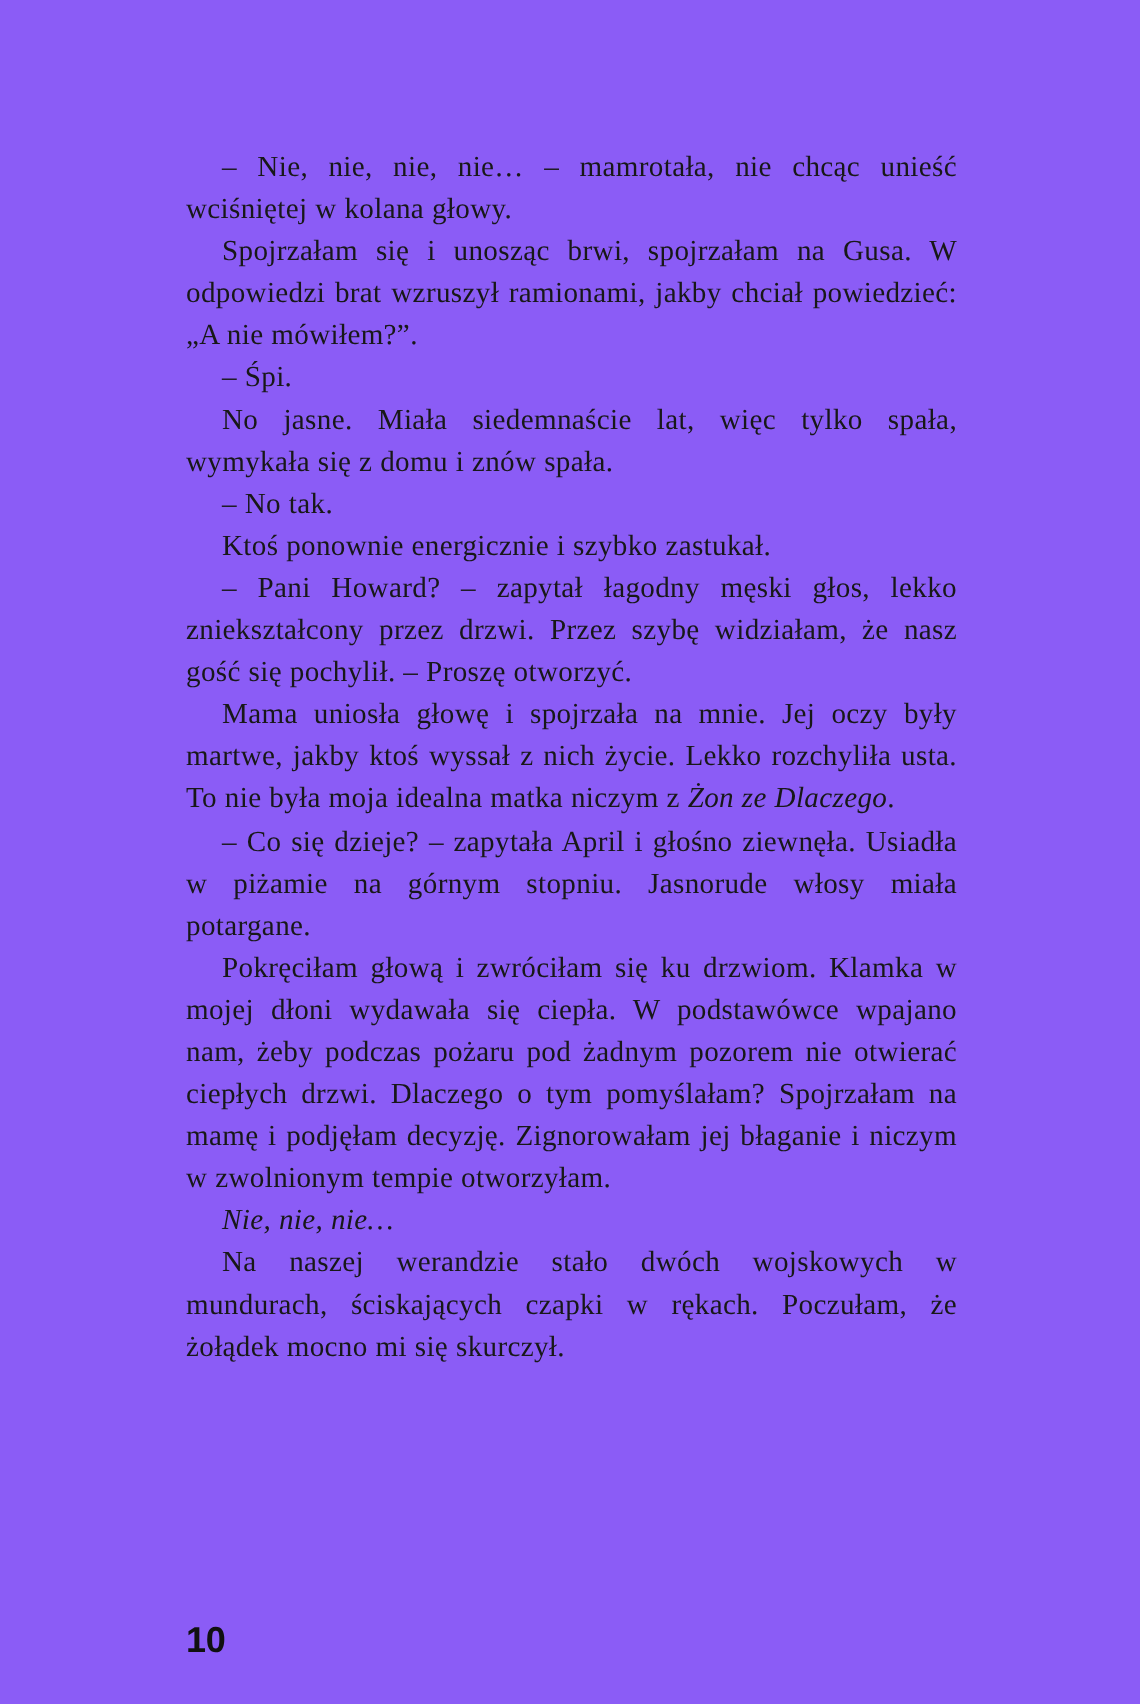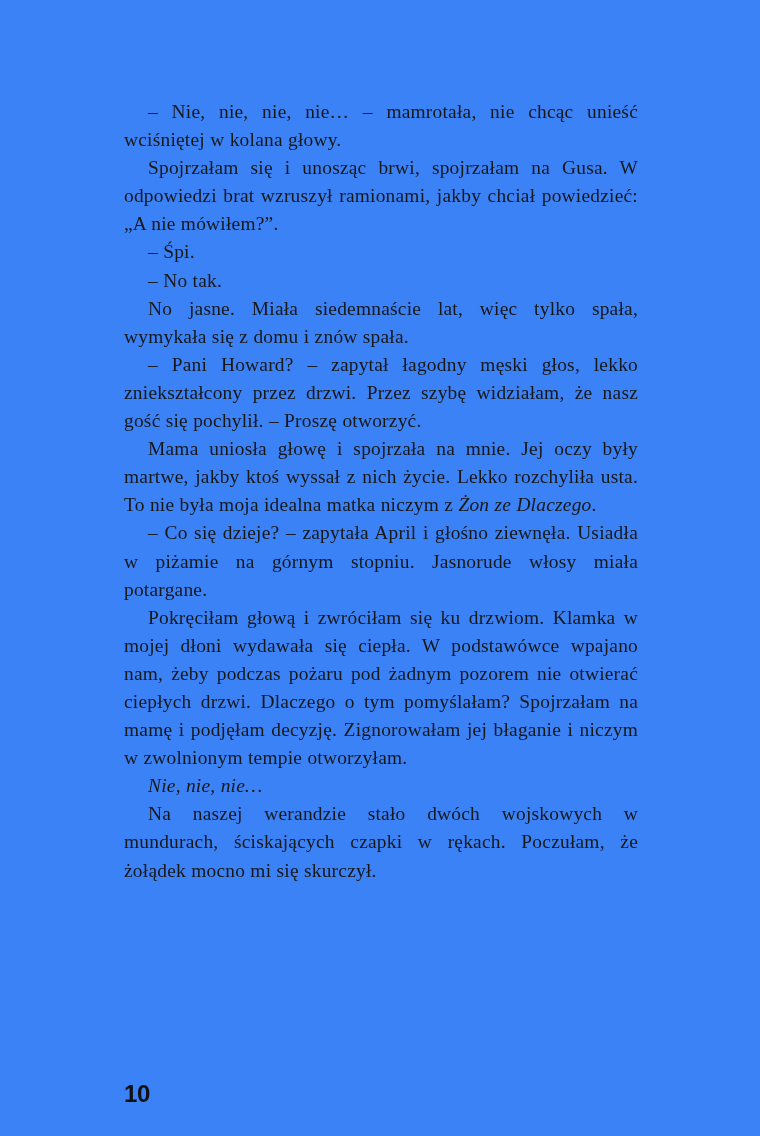--- a/index.html
+++ b/index.html
@@ -5,21 +5,21 @@
 <style>
   html, body {
     margin: 0;
     padding: 0;
     background: #ffffff;
   }
   .page {
     position: relative;
     width: 760px;
     height: 1136px;
-    background: #3b82f6;
+    background: #8b5cf6;
     overflow: hidden;
     box-sizing: border-box;
   }
   .text-block {
     position: absolute;
     left: 124px;
     top: 98px;
     width: 514px;
   }
   .para {
@@ -57,24 +57,25 @@
 
   <div class="text-block">
 
     <p class="para">– Nie, nie, nie, nie… – mamrotała, nie chcąc unieść wciśniętej w kolana głowy.</p>
 
     <p class="para">Spojrzałam się i unosząc brwi, spojrzałam na Gusa. W odpowiedzi brat wzruszył ramionami, jakby chciał powiedzieć: „A nie mówiłem?”.</p>
 
 
     <p class="para">– Śpi.</p>
 
+    <p class="para">No jasne. Miała siedemnaście lat, więc tylko spała, wymykała się z domu i znów spała.</p>
+
     <p class="para">– No tak.</p>
 
-    <p class="para">No jasne. Miała siedemnaście lat, więc tylko spała, wymykała się z domu i znów spała.</p>
-
+    <p class="para">Ktoś ponownie energicznie i szybko zastukał.</p>
 
     <p class="para">– Pani Howard? – zapytał łagodny męski głos, lekko zniekształcony przez drzwi. Przez szybę widziałam, że nasz gość się pochylił. – Proszę otworzyć.</p>
 
     <p class="para"><span>Mama uniosła głowę i spojrzała na mnie. Jej oczy były martwe, jakby ktoś wyssał z nich życie. Lekko rozchyliła usta. To nie była moja idealna matka niczym z </span><em>Żon ze Dlaczego</em><span>.</span></p>
 
     <p class="para">– Co się dzieje? – zapytała April i głośno ziewnęła. Usiadła w piżamie na górnym stopniu. Jasnorude włosy miała potargane.</p>
 
     <p class="para">Pokręciłam głową i zwróciłam się ku drzwiom. Klamka w mojej dłoni wydawała się ciepła. W podstawówce wpajano nam, żeby podczas pożaru pod żadnym pozorem nie otwierać ciepłych drzwi. Dlaczego o tym pomyślałam? Spojrzałam na mamę i podjęłam decyzję. Zignorowałam jej błaganie i niczym w zwolnionym tempie otworzyłam.</p>
 
     <p class="para"><em>Nie, nie, nie…</em></p>

